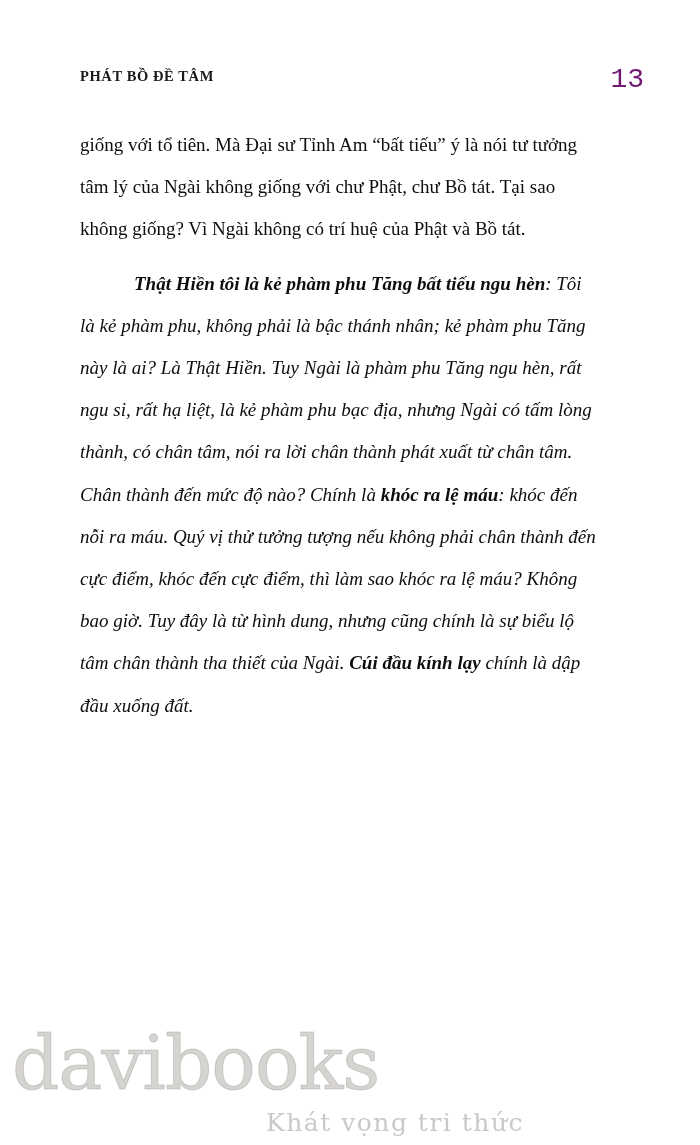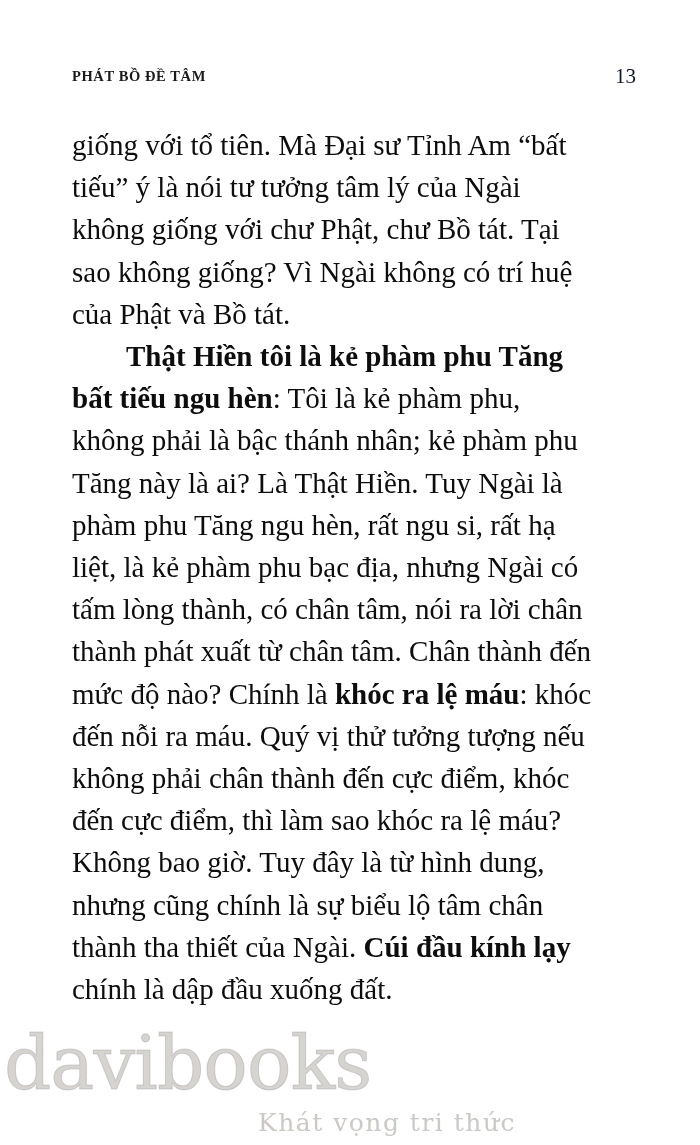--- a/index.html
+++ b/index.html
@@ -11,21 +11,21 @@
     height: 1145px;
     background: #ffffff;
     font-family: "Liberation Serif", serif;
     color: #000000;
     position: relative;
     overflow: hidden;
   }
 
   .page {
     position: absolute;
-    left: 4px;
+    left: 12px;
     top: 0;
     width: 672px;
     height: 1145px;
   }
 
   
   .running-head {
     position: absolute;
     left: 68px;
     top: 68px;
@@ -40,42 +40,43 @@
     font-weight: bold;
     font-size: 14.5px;
     letter-spacing: 0.6px;
     color: #1a1a1a;
     white-space: nowrap;
   }
   .running-head .rh-page {
     position: absolute;
     right: 0;
     top: -4px;
-    font-family: Liberation Serif, serif;
-    font-size: 21px;
-    color: #0f172a;
+    font-family: Liberation Mono, monospace;
+    font-size: 28px;
+    color: #701a75;
   }
 
   
   .body-text {
     position: absolute;
     left: 68px;
     top: 124px;
     width: 520px;
-    font-size: 29px;
+    font-size: 19px;
     line-height: 42.2px;
     color: #0d0d0d;
     text-align: left;
   }
   .para {
     margin: 0;
     padding: 0;
   }
   .para + .para {
-    margin-top: 0;
+    margin-top: 12px;
+    font-style: italic;
   }
   .indent {
     text-indent: 54px;
   }
   .b {
     font-weight: bold;
   }
 
   
   .watermark {

